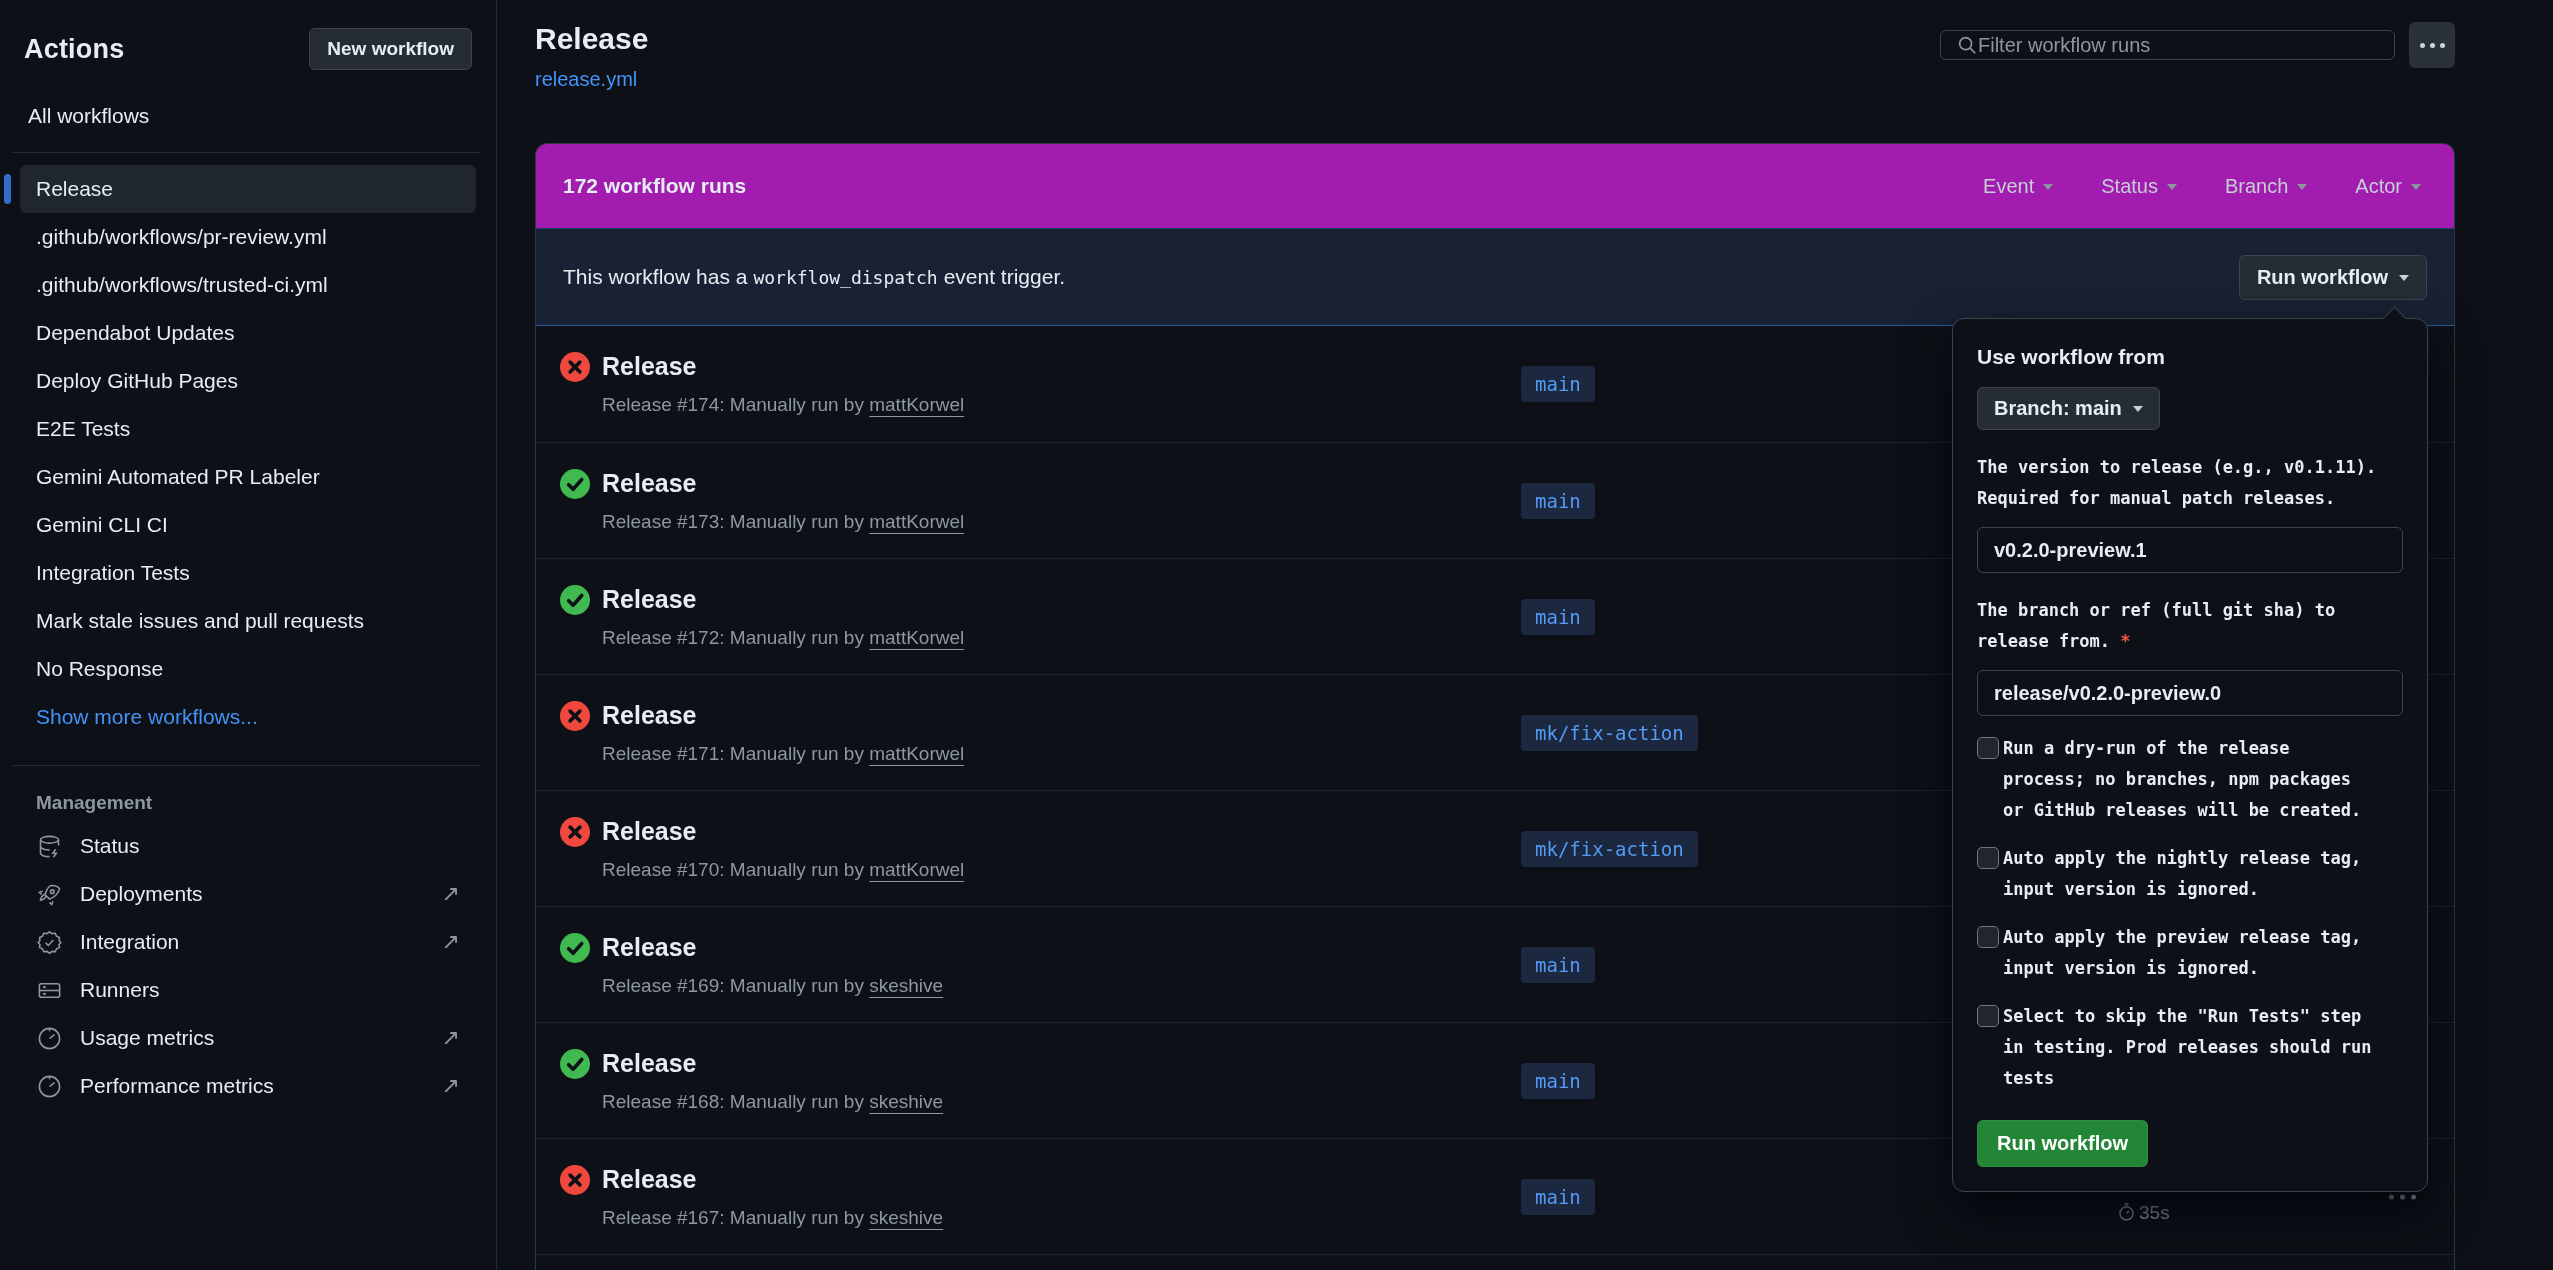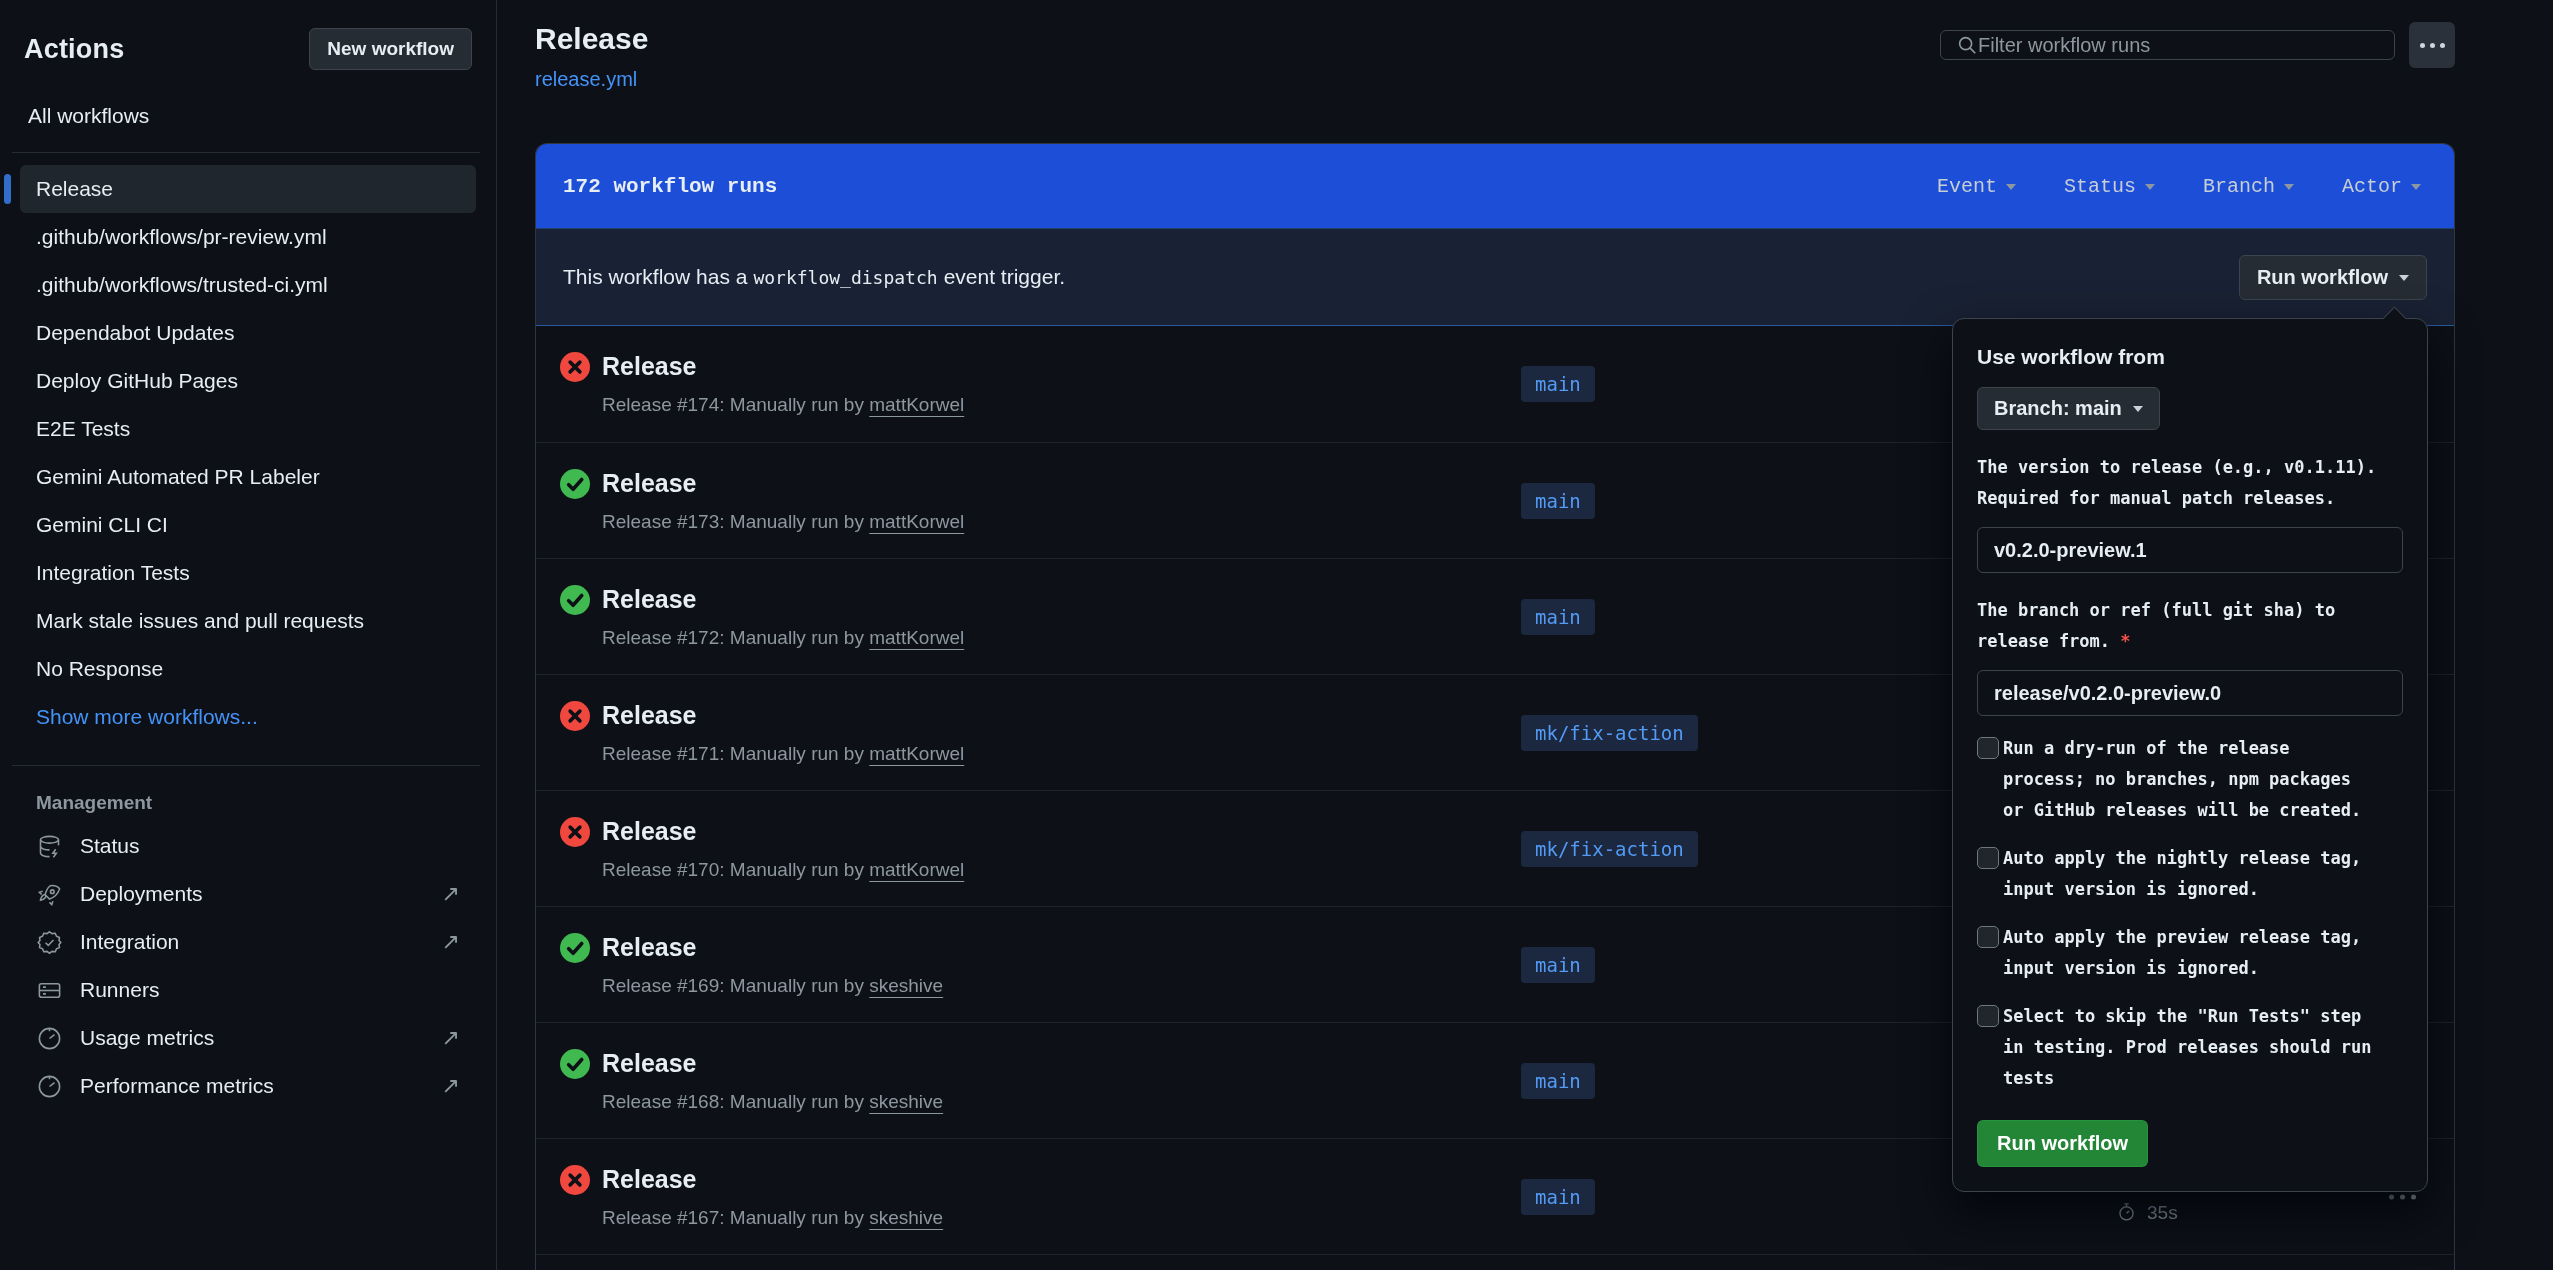--- a/index.html
+++ b/index.html
@@ -46,22 +46,22 @@
   .filter-box input { flex:1; background:transparent; border:none; outline:none;
     color:#e6edf3; font-size:20px; font-family:inherit; }
   .filter-box input::placeholder { color:#8d97a0; }
   .kebab-btn { width:46px; height:46px; background:#2a313a; border:none; border-radius:6px;
     display:flex; align-items:center; justify-content:center; gap:5px; cursor:pointer; }
   .kebab-btn i, .row-kebab i { width:5px; height:5px; border-radius:50%; background:#cdd5dd; display:block; }
   
   .runs-panel { position:absolute; left:37px; right:98px; top:143px; bottom:0;
     border:1px solid #30363d; border-bottom:none; border-radius:12px 12px 0 0; overflow:hidden;
     background:#0d1117; }
-  .panel-header { height:84px; background:#1d4ed8; display:flex; align-items:center;
-    justify-content:space-between; padding:0 27px;font-family:Liberation Mono, monospace; }
+  .panel-header { height:84px; background:#a21caf; display:flex; align-items:center;
+    justify-content:space-between; padding:0 27px; }
   .runs-count { font-size:21px; font-weight:700; }
   .filters { display:flex; gap:48px; padding-right:6px; }
   .filter-item { display:flex; align-items:center; gap:9px; background:none; border:none;
     color:#c6ced6; font-size:20px; font-family:inherit; cursor:pointer; }
   .caret { width:0; height:0; border:5px solid transparent; border-top:6px solid #8d97a0;
     margin-top:6px; display:inline-block; }
   .caret.light { border-top-color:#c9d1d9; }
   .banner { height:98px; background:#192234; border-top:1px solid rgba(56,139,253,.3);
     border-bottom:1px solid rgba(56,139,253,.55);
     display:flex; align-items:center; justify-content:space-between; padding:0 27px; }
@@ -76,21 +76,21 @@
   .status-icon { position:absolute; left:24px; top:26px; width:30px; height:30px; }
   .status-icon svg { width:30px; height:30px; }
   .row-title { position:absolute; left:66px; top:26px; font-size:25px; font-weight:700; }
   .row-sub { position:absolute; left:66px; top:68px; font-size:19px; color:#8d97a0; }
   .actor-link { color:#8d97a0; text-decoration:underline; text-underline-offset:5px; cursor:pointer; }
   .branch-pill { position:absolute; left:985px; top:50%; transform:translateY(-50%);
     background:#1b2840; color:#539bf5; font-family:"DejaVu Sans Mono", monospace;
     font-size:19px; padding:7px 14px; border-radius:4px; cursor:pointer; }
   .row-meta { position:absolute; left:1580px; top:50%; transform:translateY(-50%);
     display:flex; flex-direction:column; gap:9px; color:#8d97a0; font-size:19px; }
-  .meta-line { display:flex; align-items:center; gap:10px; }
+  .meta-line { display:flex; align-items:center; gap:2px; }
   .meta-line svg { width:21px; height:21px; stroke:#8d97a0; fill:none; stroke-width:1.5; }
   .row-kebab { position:absolute; left:1845px; top:50%; transform:translateY(-50%);
     display:flex; gap:6px; cursor:pointer; padding:8px; }
   .row-kebab i { background:#8d97a0; }
   
   .popup { position:absolute; left:1952px; top:318px; width:476px; background:#0d1117;
     border:1px solid #3d444d; border-radius:12px; padding:26px 24px 24px;
     box-shadow:0 20px 48px rgba(1,4,9,.85); z-index:10; }
   .popup::before { content:''; position:absolute; top:-9px; right:24px; width:16px; height:16px;
     background:#0d1117; border-left:1px solid #3d444d; border-top:1px solid #3d444d;

